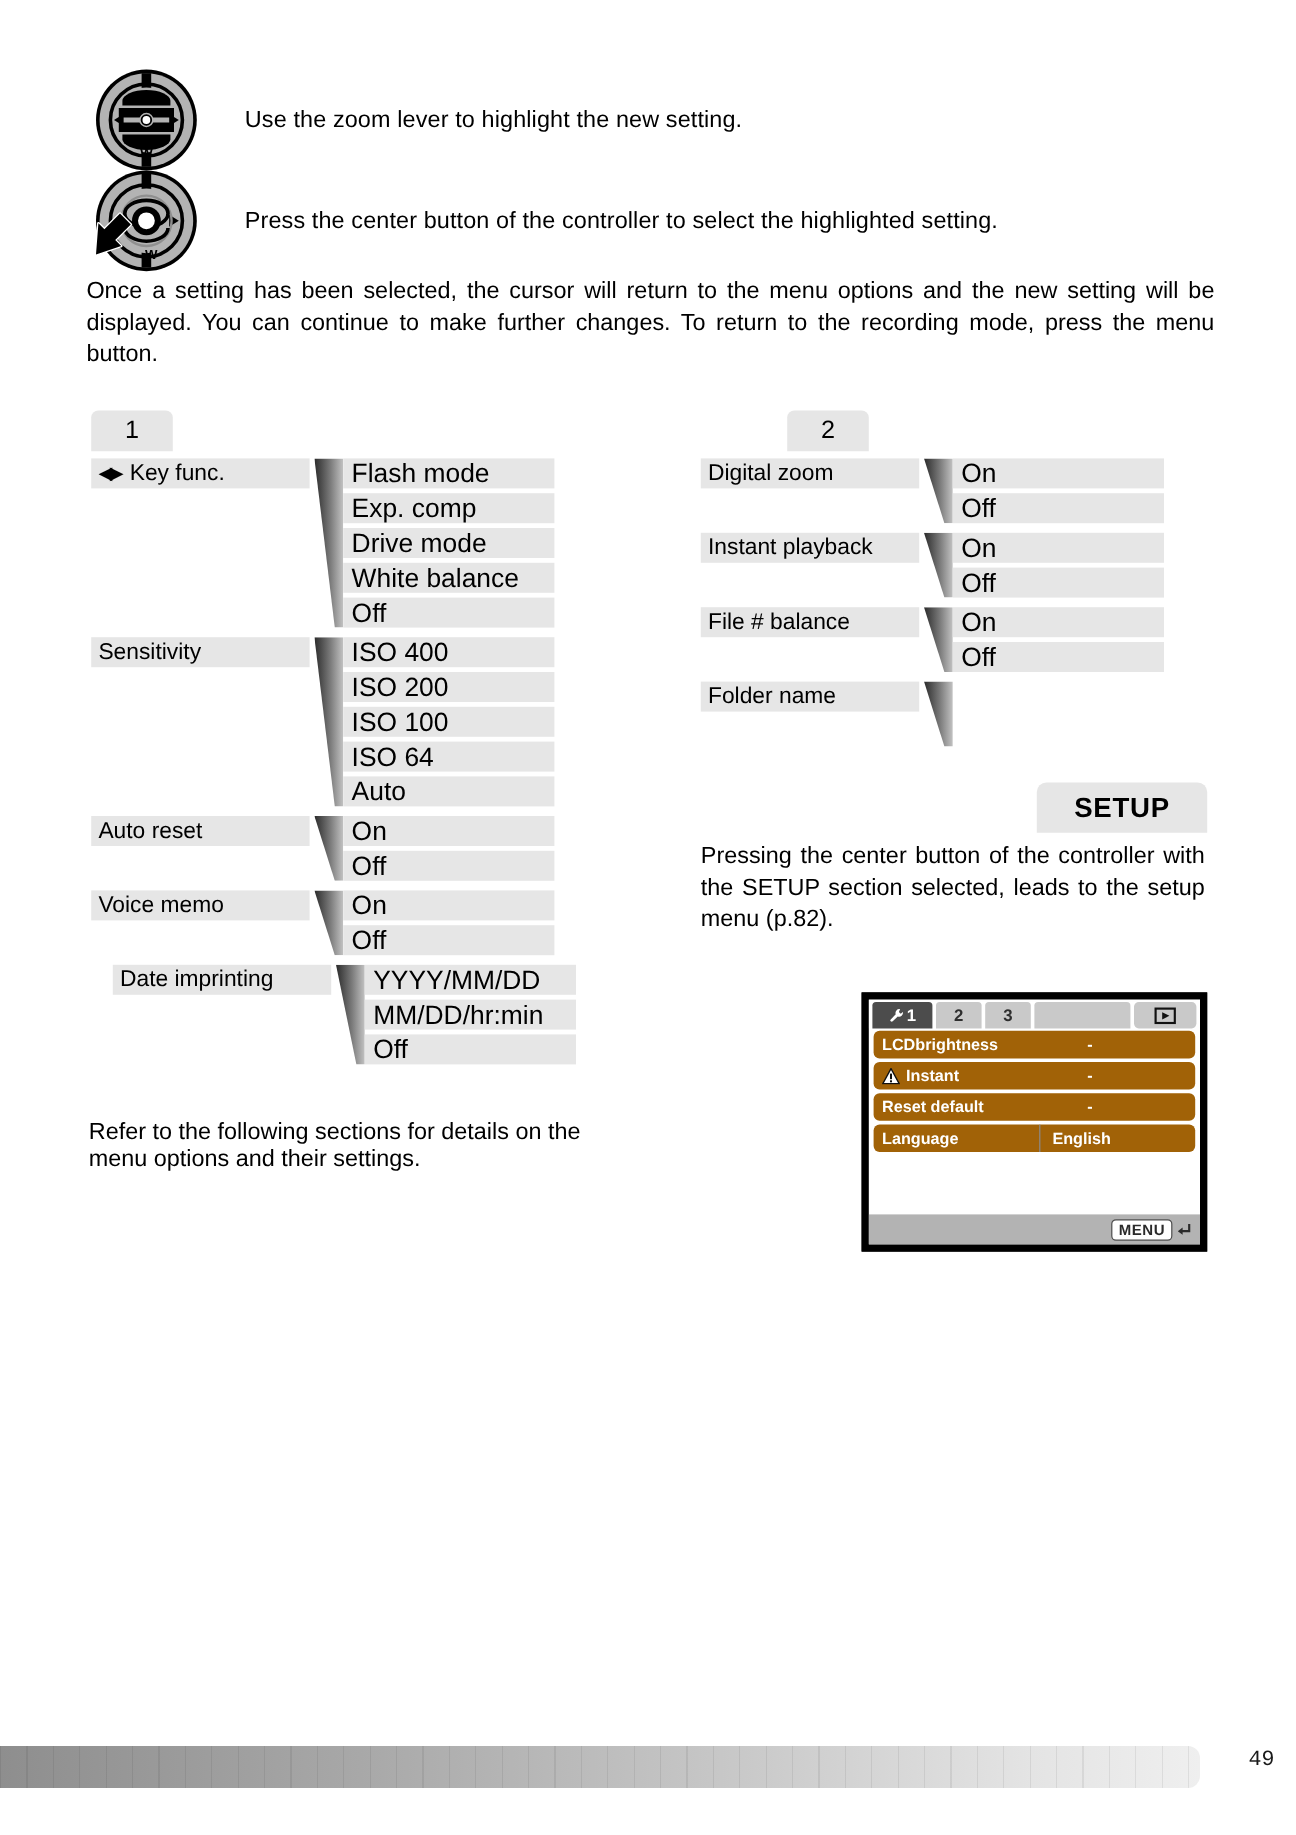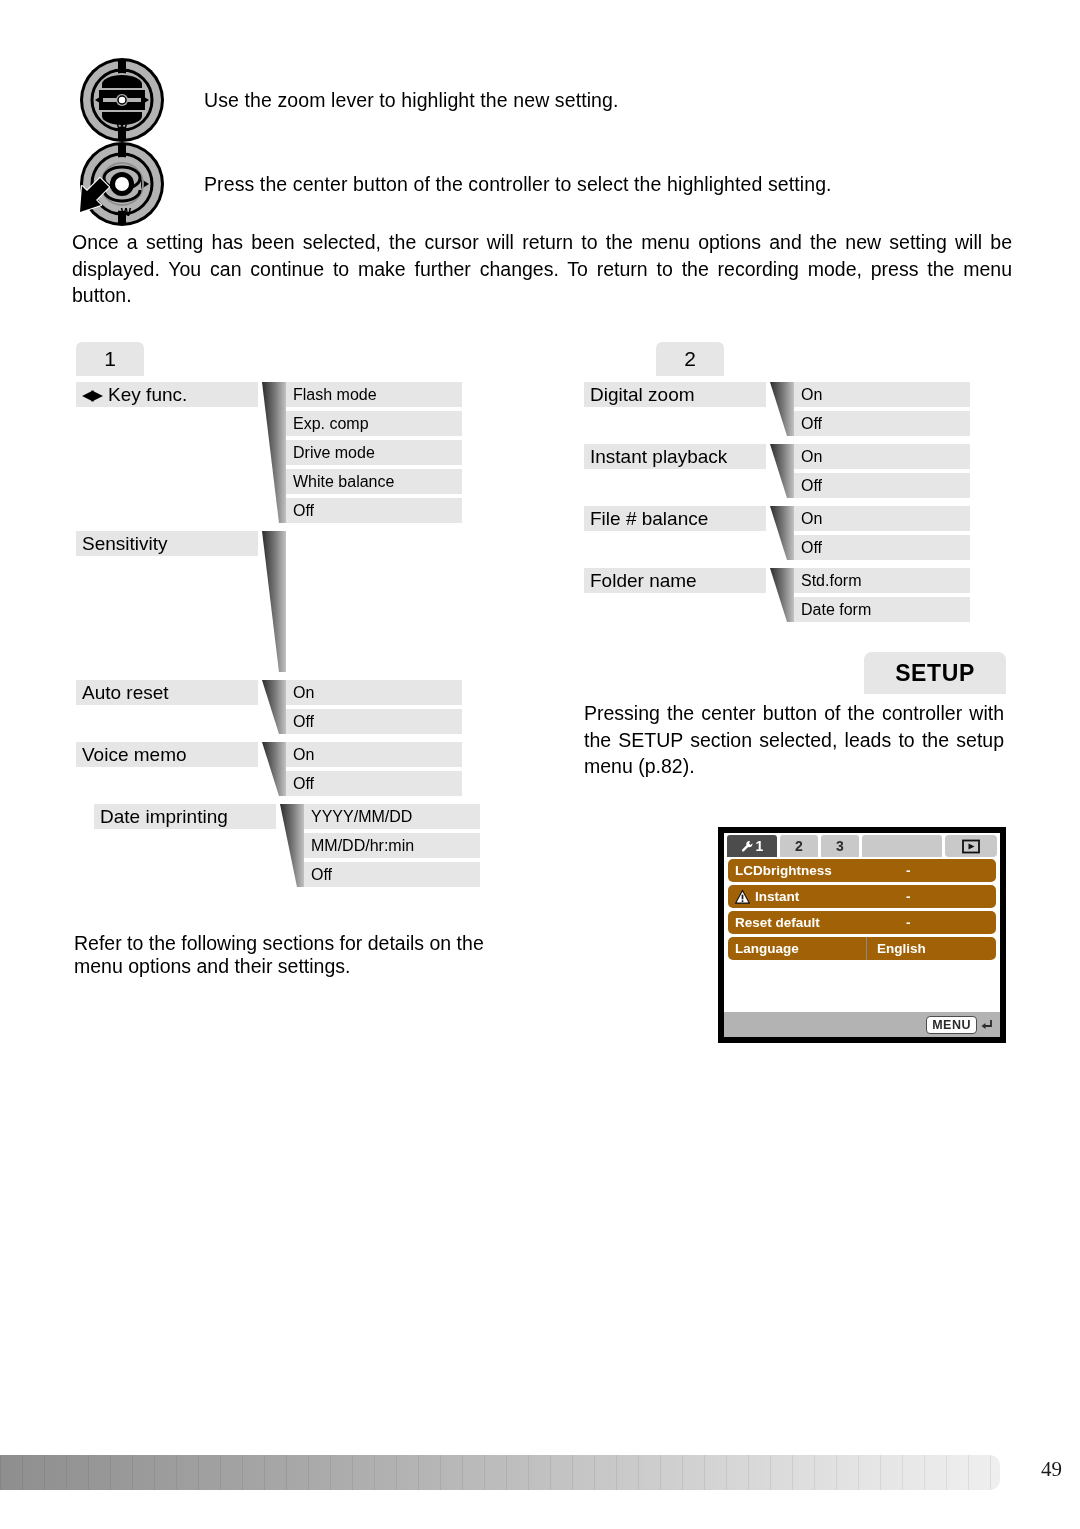--- a/index.html
+++ b/index.html
@@ -101,21 +101,21 @@
 
   .options { position: absolute; left: 210px; top: 0; width: 176px; }
   .option-row {
     height: 25px;
     background: #e6e6e6;
     margin-bottom: 4px;
     display: flex;
     align-items: center;
     padding-left: 7px;
     box-sizing: border-box;
-    font-size: 16px;
+    font-size: 22px;
     white-space: nowrap;
   }
 
   .wedge { position: absolute; left: 186px; top: 0; }
 
   
   #setup-tab {
     position: absolute;
     left: 864px;
     top: 652px;
@@ -279,22 +279,22 @@
   #footer-ticks {
     position: absolute;
     left: 0; top: 0; width: 100%; height: 100%;
     background-image: repeating-linear-gradient(to right, rgba(0,0,0,0.07) 0 1px, transparent 1px 22px);
     border-radius: 0 10px 10px 0;
   }
   #page-number {
     position: absolute;
     right: 18px;
     top: 1457px;
-    font-size: 21px;
-    font-family: Liberation Serif, serif;
+    font-size: 18px;
+    font-family: Liberation Mono, monospace;
     color: #1a1a1a;
   }
 </style>
 </head>
 <body>
 
 <div class="instr-row" id="instr-row-1">
   <div class="controller">
     <svg width="88" height="88" viewBox="0 0 88 88">
       <circle cx="44" cy="44" r="42" fill="#000"></circle>
@@ -382,20 +382,27 @@
         <svg class="wedge" width="24" height="141" viewBox="0 0 24 141">
           <defs>
             <linearGradient id="wg_0_1" x1="0" y1="0" x2="1" y2="0">
               <stop offset="0%" stop-color="#2b2b2b"></stop>
               <stop offset="55%" stop-color="#7a7a7a"></stop>
               <stop offset="100%" stop-color="#c2c2c2"></stop>
             </linearGradient>
           </defs>
           <polygon points="0,0 24,0 24,141 17,141" fill="url(#wg_0_1)"></polygon>
         </svg>
+        <div class="options">
+          <div class="option-row">ISO 400</div>
+          <div class="option-row">ISO 200</div>
+          <div class="option-row">ISO 100</div>
+          <div class="option-row">ISO 64</div>
+          <div class="option-row">Auto</div>
+        </div>
       </div>
       <div class="menu-group" style="position: absolute; top: 298px; left: 0px; width: 400px; height: 58px;">
         <div class="group-label">
           <span>Auto reset</span>
         </div>
         <svg class="wedge" width="24" height="54" viewBox="0 0 24 54">
           <defs>
             <linearGradient id="wg_0_2" x1="0" y1="0" x2="1" y2="0">
               <stop offset="0%" stop-color="#2b2b2b"></stop>
               <stop offset="55%" stop-color="#7a7a7a"></stop>
@@ -518,24 +525,20 @@
         <svg class="wedge" width="24" height="54" viewBox="0 0 24 54">
           <defs>
             <linearGradient id="wg_1_3" x1="0" y1="0" x2="1" y2="0">
               <stop offset="0%" stop-color="#2b2b2b"></stop>
               <stop offset="55%" stop-color="#7a7a7a"></stop>
               <stop offset="100%" stop-color="#c2c2c2"></stop>
             </linearGradient>
           </defs>
           <polygon points="0,0 24,0 24,54 17,54" fill="url(#wg_1_3)"></polygon>
         </svg>
-        <div class="options">
-          <div class="option-row">Std.form</div>
-          <div class="option-row">Date form</div>
-        </div>
       </div>
     </div>
 </div>
 
 <div id="setup-tab">SETUP</div>
 <div id="setup-paragraph">Pressing the center button of the controller with the SETUP section selected, leads to the  setup menu (p.82).</div>
 
 <div id="refer-paragraph">Refer to the following sections for details on the menu options and their settings.</div>
 
 <div id="lcd-screen">

